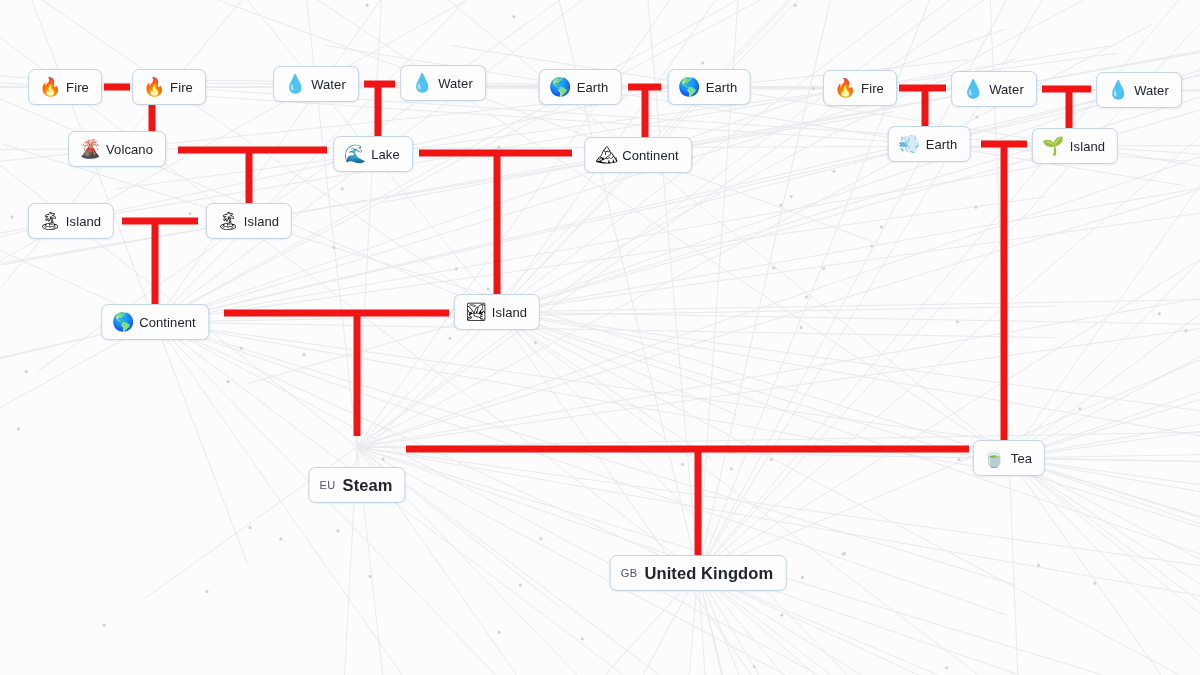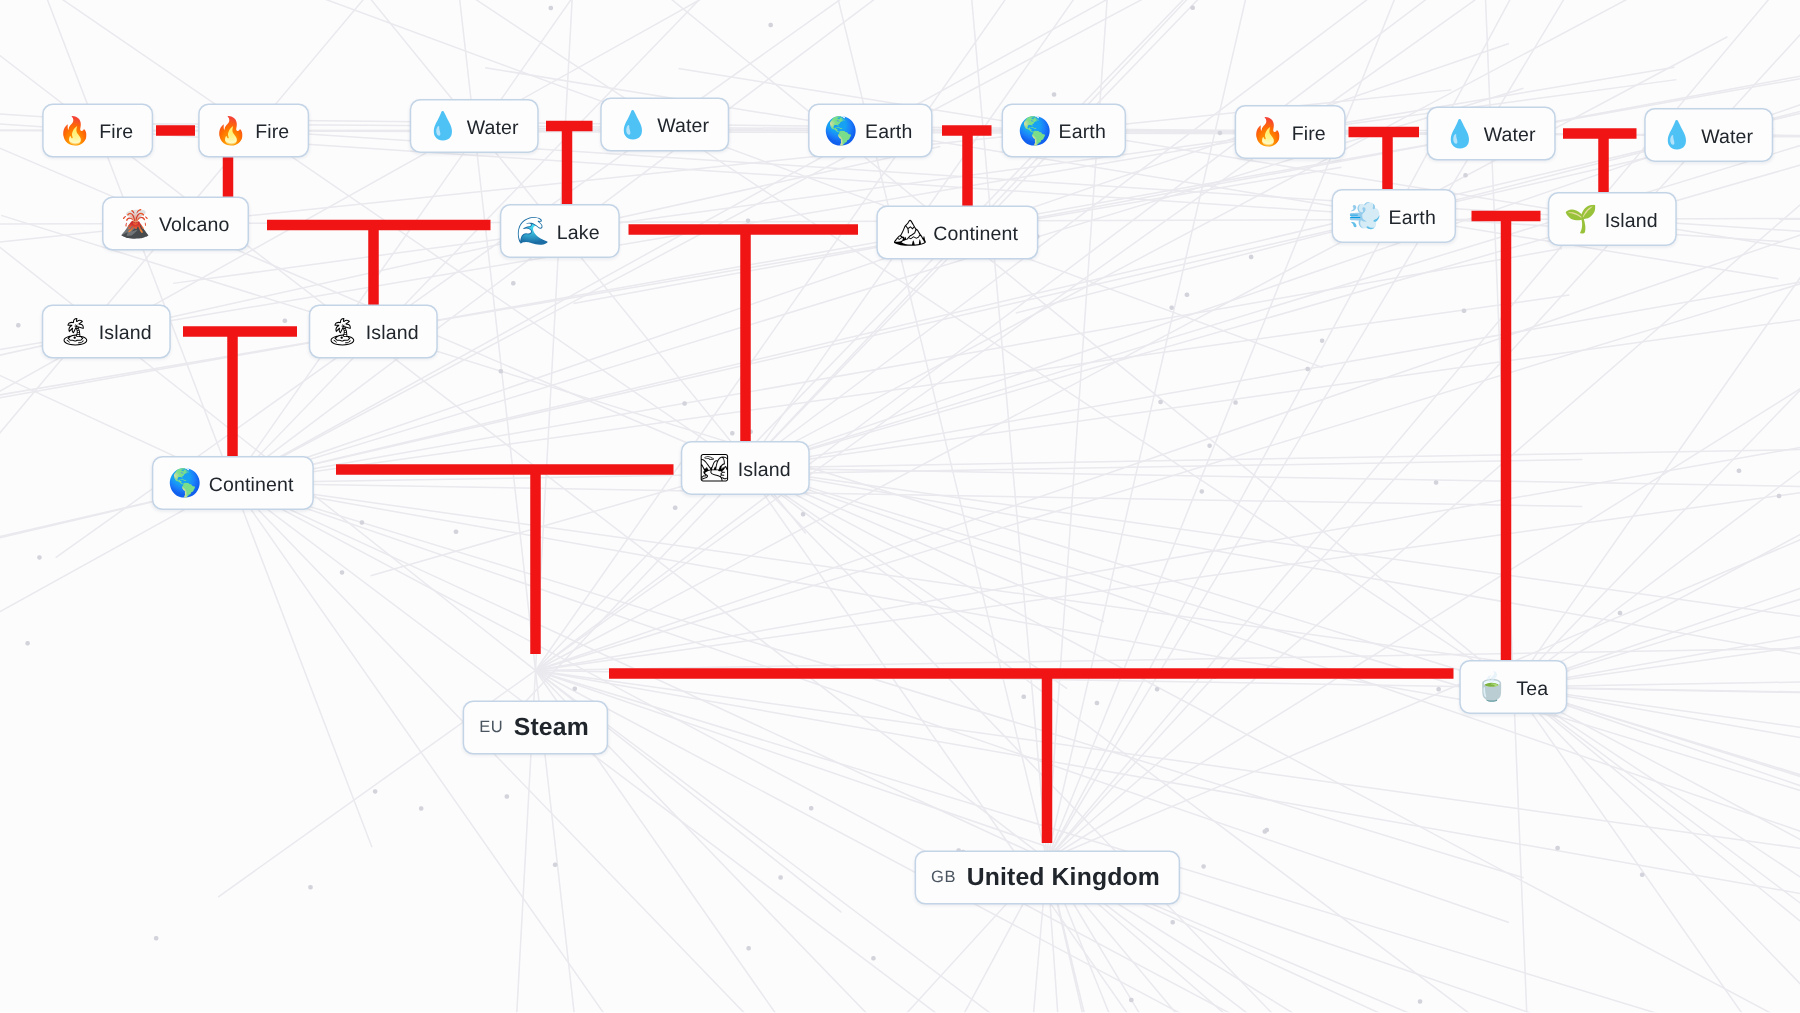--- a/index.html
+++ b/index.html
@@ -400,18 +400,18 @@
         <span class="label">Island</span>
       </div>
       <div class="node bold" style="left: 357px; top: 473px; margin-top: 12px;">
         <span class="flagcode">EU</span>
         <span class="label">Steam</span>
       </div>
       <div class="node" style="left: 1009px; top: 458px;">
         <span class="glyph">🍵</span>
         <span class="label">Tea</span>
       </div>
-      <div class="node bold" style="left: 698px; top: 573px; margin-top: 12px;">
+      <div class="node bold" style="left: 698px; top: 573px;">
         <span class="flagcode">GB</span>
         <span class="label">United Kingdom</span>
       </div>
     </div>
 </div>
 
 </body></html>

